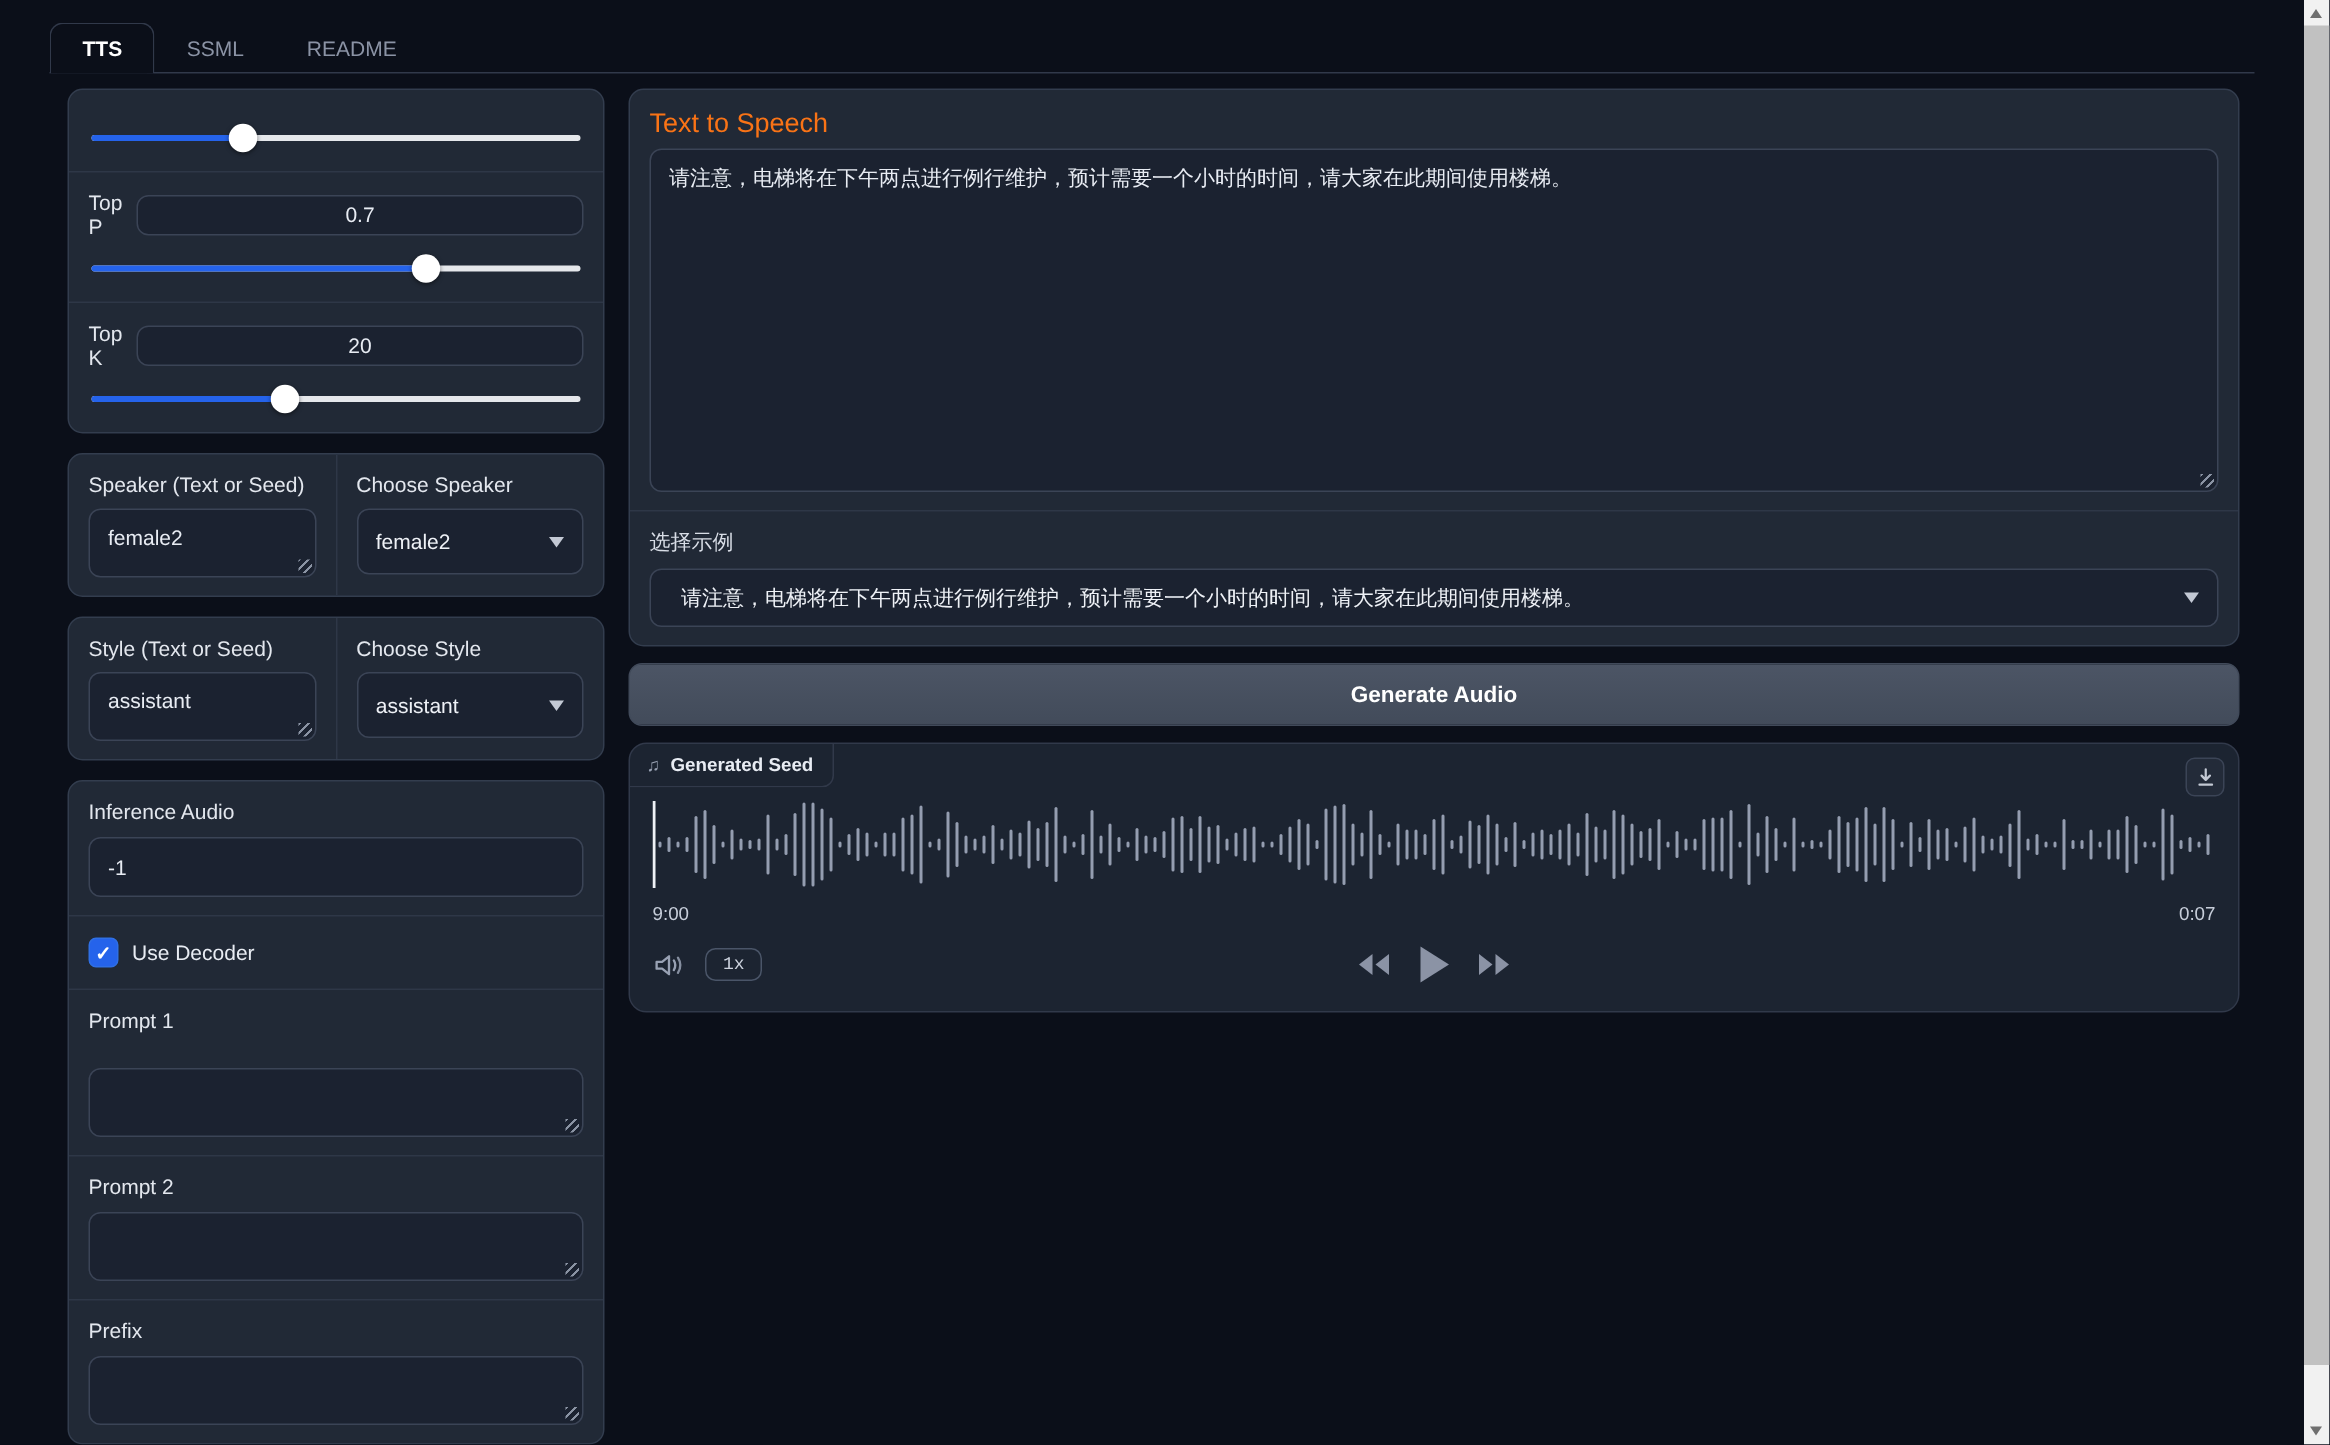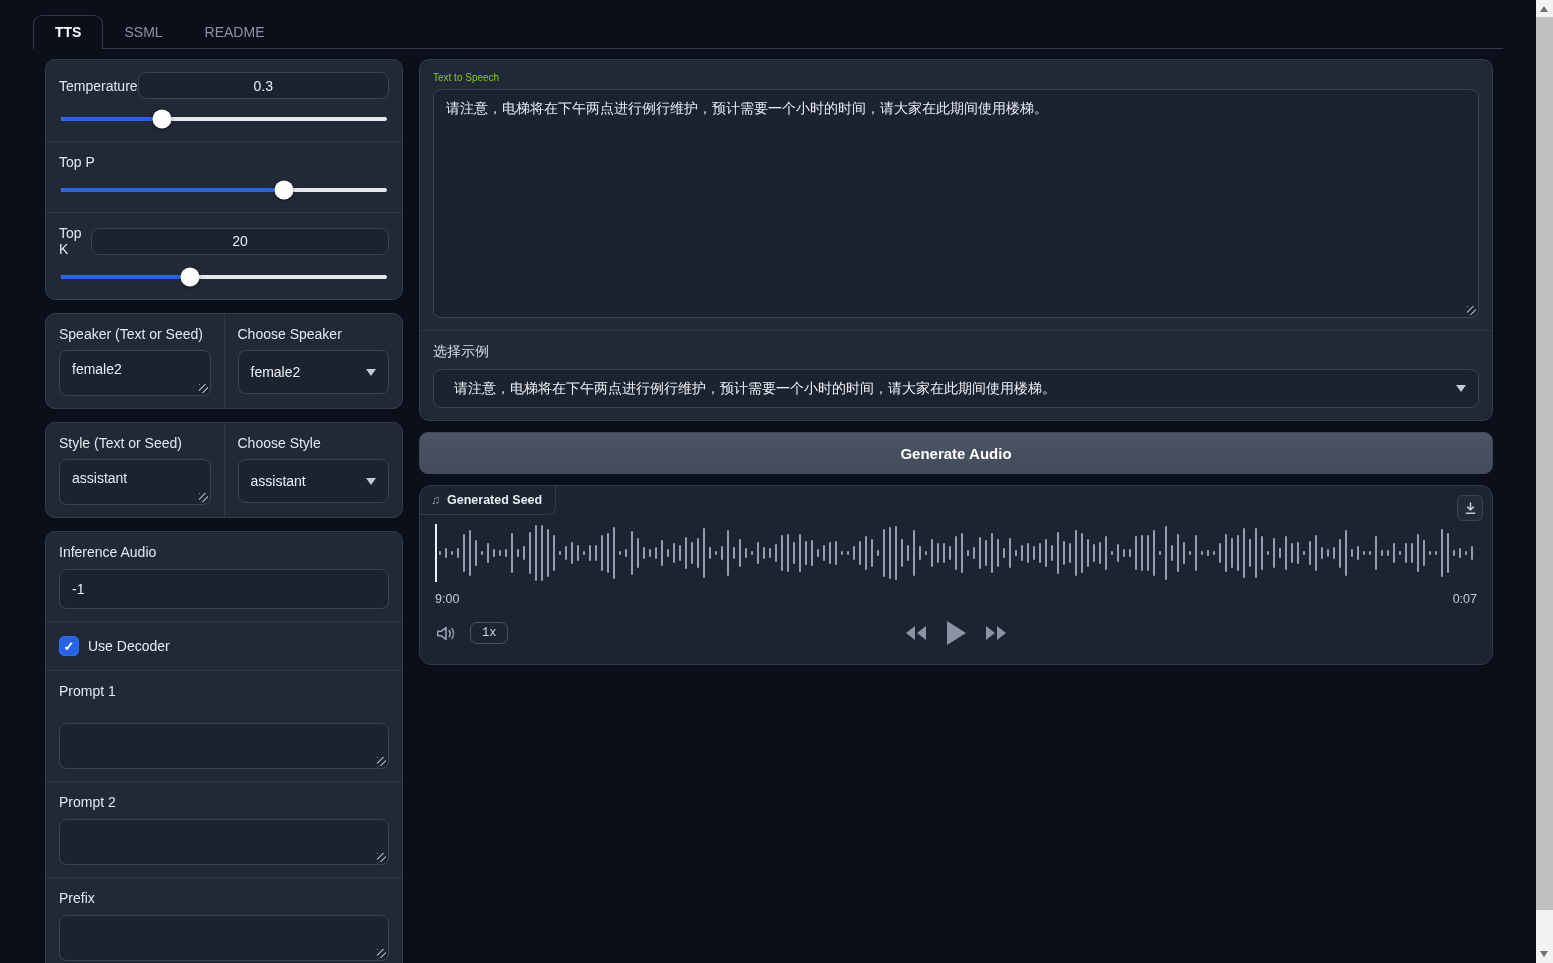--- a/index.html
+++ b/index.html
@@ -89,32 +89,29 @@
       <div class="tab">SSML</div>
       <div class="tab">README</div>
     </div>
 
     <div class="tabcontent">
 
       <div class="leftcol">
 
         <div class="block">
           <div class="brow">
-            <div class="slider-head">
-              <span class="lbl">Temperature</span>
-              <input type="text" class="numbox" value="0.3" style="">
-            </div>
             <div class="slider-track">
               <div class="slider-fill" style="width: 31%;"></div>
               <div class="slider-thumb" style="left: 31%;"></div>
             </div>
           </div>
           <div class="brow">
             <div class="slider-head">
               <span class="lbl">Top P</span>
+              <input type="text" class="numbox" value="0.7" style="">
             </div>
             <div class="slider-track">
               <div class="slider-fill" style="width: 68.5%;"></div>
               <div class="slider-thumb" style="left: 68.5%;"></div>
             </div>
           </div>
           <div class="brow">
             <div class="slider-head">
               <span class="lbl">Top K</span>
               <input type="text" class="numbox" value="20" style="">
@@ -195,21 +192,21 @@
             </div>
           </div>
         </div>
 
       </div>
 
       <div class="rightcol">
 
         <div class="block tts-block">
           <div class="brow" style="padding-bottom:6px">
-            <span class="lbl" style="font-size:10px;color:#84cc16">Text to Speech</span>
+            <span class="lbl" style="font-size:18px;color:#f97316">Text to Speech</span>
           </div>
           <div class="brow ta-row" style="border-top:none; padding-top:0">
             <div class="ta-wrap">
               <textarea class="tts-textarea" style="">请注意，电梯将在下午两点进行例行维护，预计需要一个小时的时间，请大家在此期间使用楼梯。</textarea>
               <div class="resize-grip"></div>
             </div>
           </div>
           <div class="brow">
             <span class="lbl" style="font-size:14px;color:#d8dde6">选择示例</span>
             <div class="dropdown example-dd">

